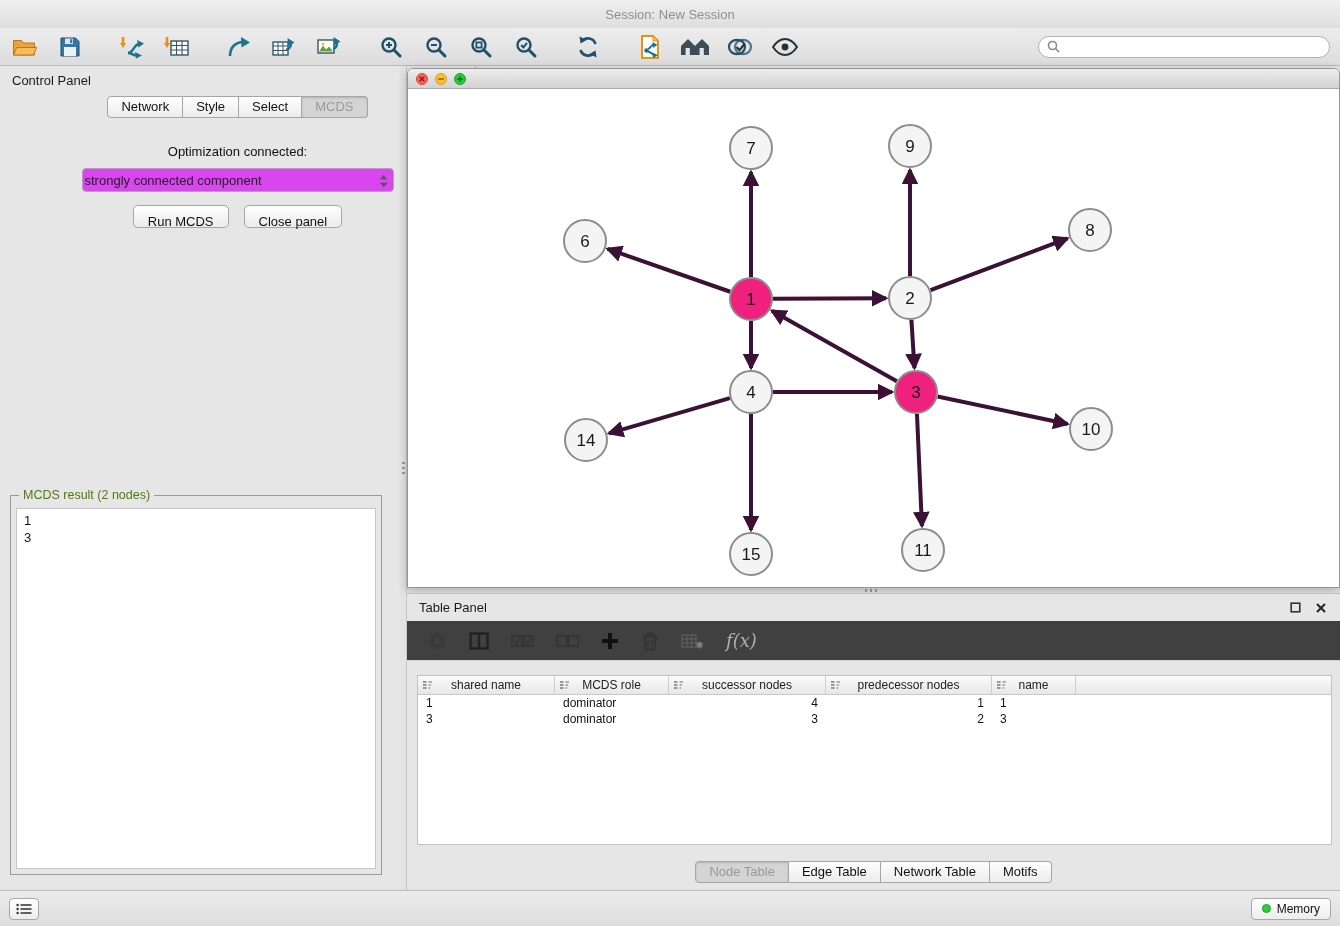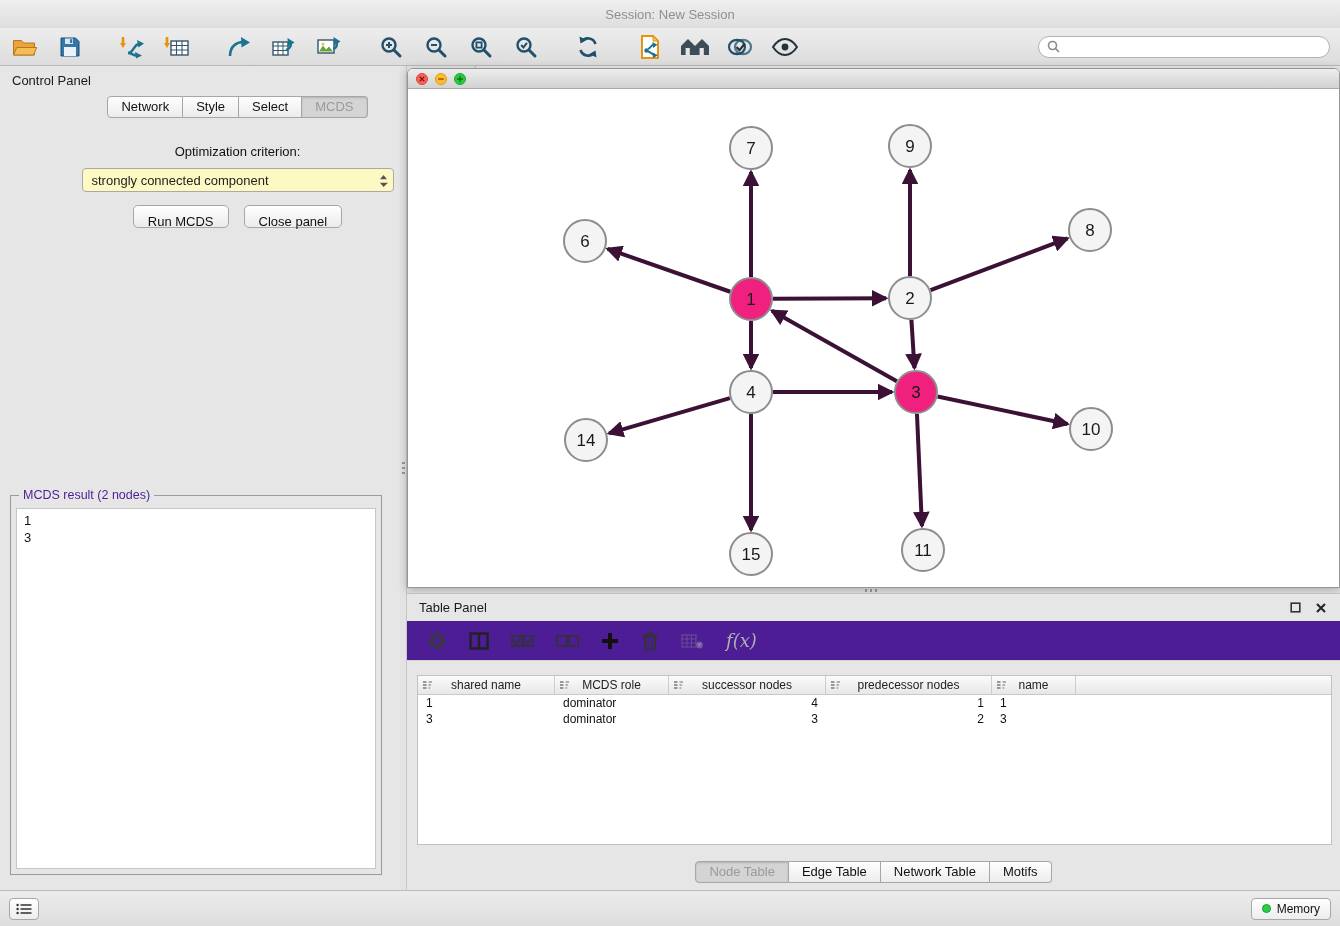--- a/index.html
+++ b/index.html
@@ -50,38 +50,38 @@
     height:22px; line-height:20px; padding:0 13px; font-size:13px;
     background: linear-gradient(#fefefe,#ececec);
     border:1px solid #a6a6a6; border-left:none; cursor:pointer; color:#111;
   }
   .tab:first-child { border-left:1px solid #a6a6a6; border-radius:4px 0 0 4px; }
   .tab:last-child { border-radius:0 4px 4px 0; }
   .tab.active { background:#d4d4d4; color:#9a9a9a; box-shadow:inset 0 1px 2px rgba(0,0,0,.15); }
 
   .opt-label { margin-top:26px; text-align:center; color:#111; }
   .dropdown {
-    margin:9px auto 0; width:312px; height:24px; background:#fef9c3;
+    margin:9px auto 0; width:312px; height:24px; background:#d946ef;
     border:1px solid #a9a9a9; border-radius:4px; position:relative;
-    display:flex; align-items:center; padding-left:9px; cursor:pointer;
+    display:flex; align-items:center; padding-left:2px; cursor:pointer;
   }
   .dropdown .stepper { position:absolute; right:5px; top:5px; }
   .btn-row { display:flex; justify-content:center; gap:15px; margin-top:13px; }
   .push-btn {
     height:23px; padding:8px 14px; font-size:13px; font-family:"Liberation Sans",sans-serif;
     background:linear-gradient(#ffffff,#ebebeb);
     border:1px solid #a6a6a6; border-radius:5px; cursor:pointer; color:#111;
   }
   .result-box {
     position:absolute; left:10px; top:429px; width:372px; height:380px;
     border:1px solid #9a9a9a; background:#e6e6e6;
   }
   .result-legend {
     position:absolute; top:-8px; left:8px; background:#e6e6e6;
-    padding:0 4px; font-size:12.5px; color:#4c1d95;
+    padding:0 4px; font-size:12.5px; color:#4d7c0f;
   }
   .result-list {
     position:absolute; left:5px; top:12px; right:5px; bottom:5px;
     background:#fff; border:1px solid #c6c6c6;
     font-size:13px; padding:3px 7px; line-height:17px; color:#111;
   }
 
   
   .v-splitter { position:absolute; left:400px; top:66px; width:7px; height:824px; background:#e3e3e3; border-right:1px solid #c6c6c6; }
   .v-splitter .grip { position:absolute; left:2px; top:396px; width:3px; height:14px; background:repeating-linear-gradient(#9a9a9a 0 2px, transparent 2px 5px); }
@@ -110,21 +110,21 @@
 
   
   .table-panel {
     position:absolute; left:407px; top:593px; width:933px; height:297px;
     background:#e6e6e6; border-top:1px solid #c0c0c0;
   }
   .tp-header { height:27px; display:flex; align-items:center; padding:0 12px; gap:12px; }
   .tp-header .ph-title { flex:1; color:#1a1a1a; }
   .tp-toolbar {
     height:40px; display:flex; align-items:center; gap:22px; padding:0 20px;
-    background:#4c1d95; border-bottom:1px solid #d2d2d2;
+    background:#404040; border-bottom:1px solid #d2d2d2;
   }
   .tp-tool { display:flex; align-items:center; justify-content:center; cursor:pointer; }
   .tp-tool.disabled { cursor:default; }
   .fx { font-family:"DejaVu Serif", serif; font-style:italic; font-size:18px; color:#b0b0b0; }
 
   .table-area {
     position:absolute; left:10px; top:81px; right:8px; height:170px;
     background:#fff; border:1px solid #c2c2c2; overflow:hidden;
   }
   .thead { display:flex; height:19px; background:linear-gradient(#fbfbfb,#e7e7e7); border-bottom:1px solid #c9c9c9; }
@@ -361,21 +361,21 @@
         </svg>
       </span>
   </div>
   <div class="tabs-row" id="cp-tabs">
       <div class="tab">Network</div>
       <div class="tab">Style</div>
       <div class="tab">Select</div>
       <div class="tab active">MCDS</div>
     </div>
 
-  <div class="opt-label">Optimization criterion:</div>
+  <div class="opt-label">Optimization connected:</div>
   <div class="dropdown">
     <span>strongly connected component</span>
     <span class="stepper">
         <svg width="9" height="14" viewBox="0 0 9 14">
           <path d="M4.5 1L8 5.3H1z" fill="#555"></path>
           <path d="M4.5 13L1 8.7h8z" fill="#555"></path>
         </svg>
       </span>
   </div>
   <div class="btn-row">

